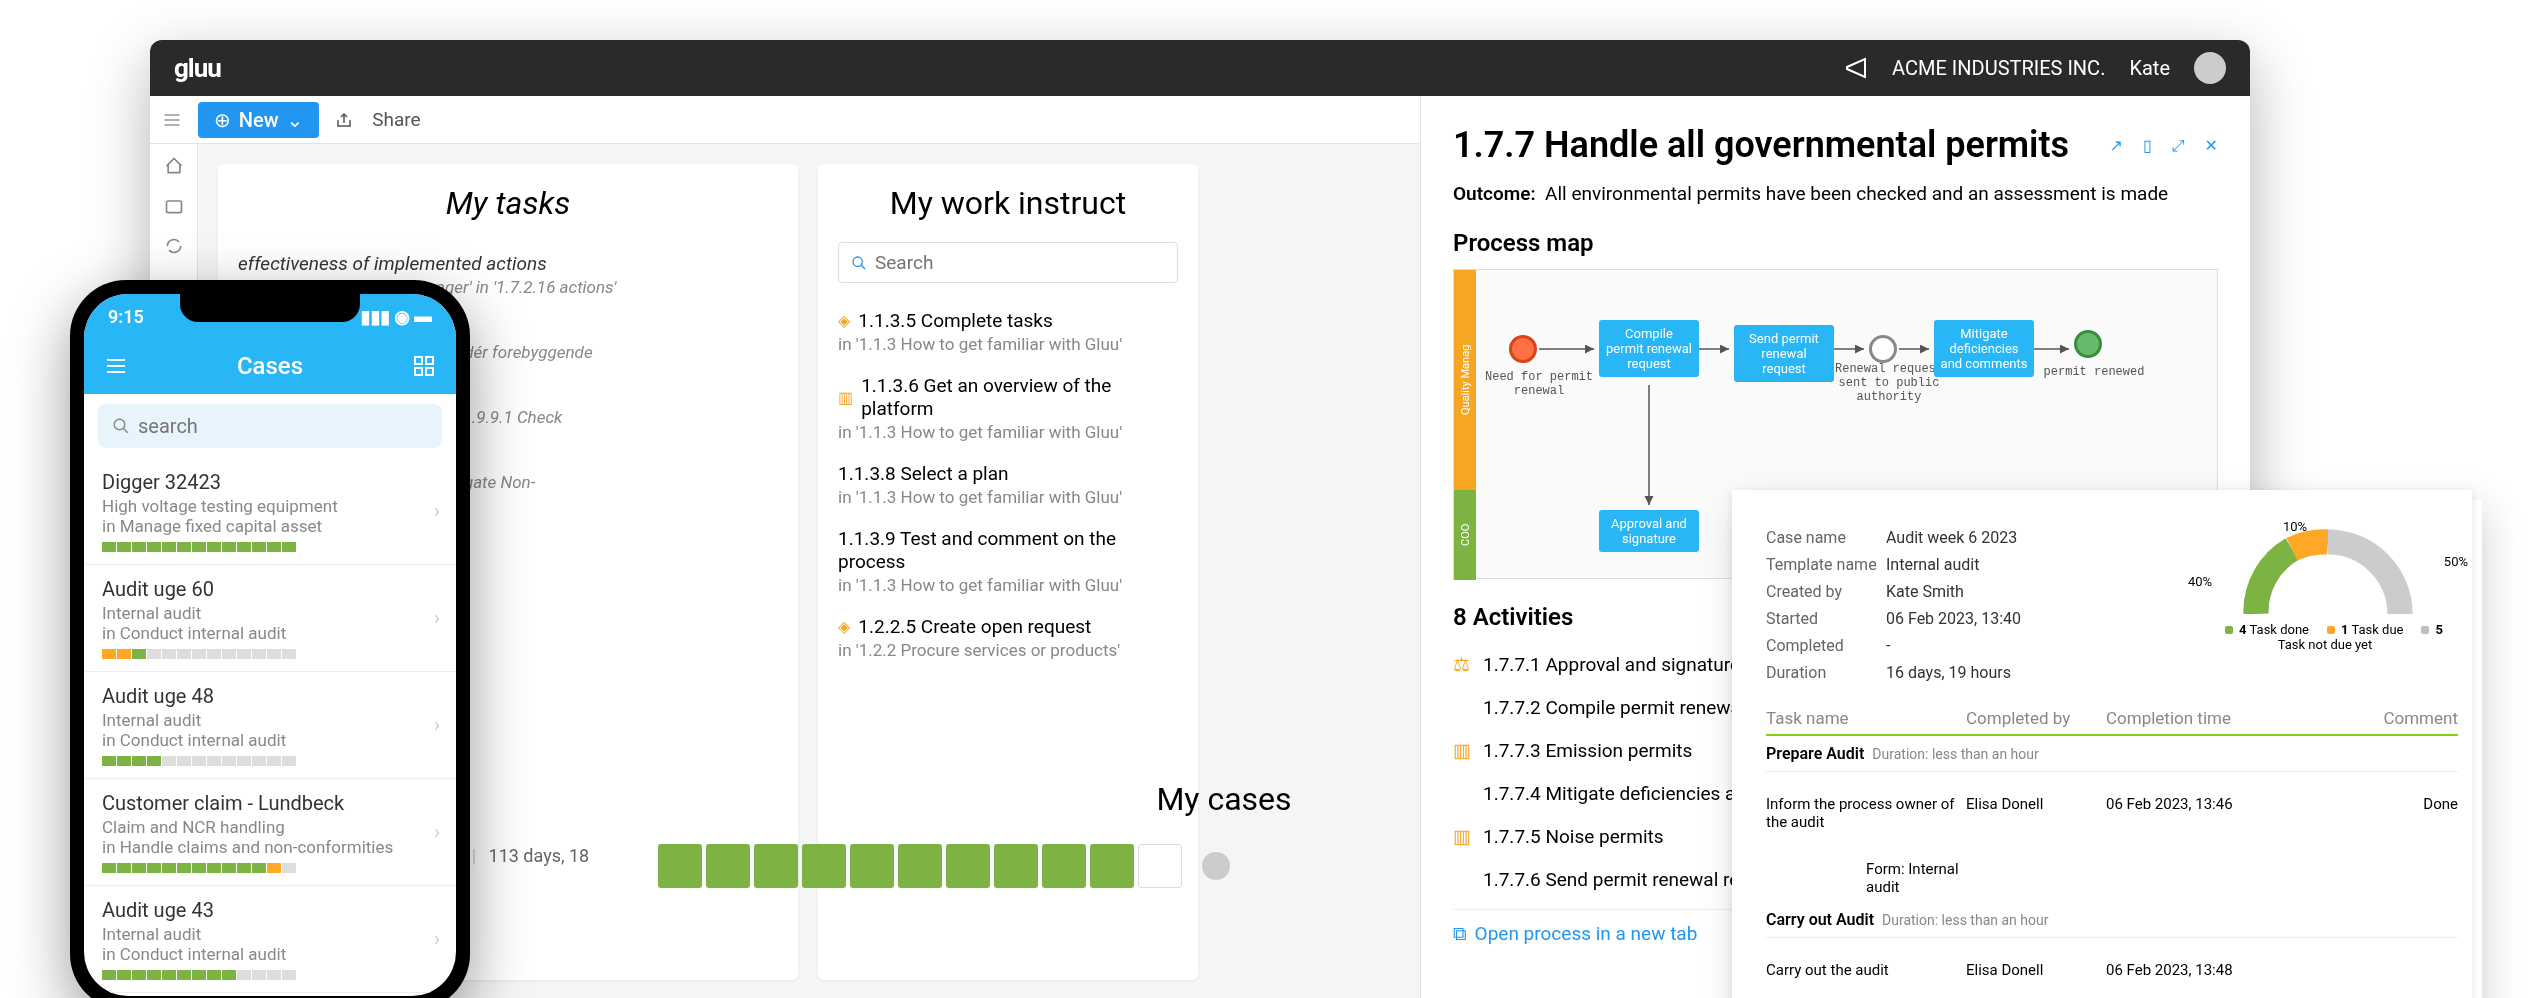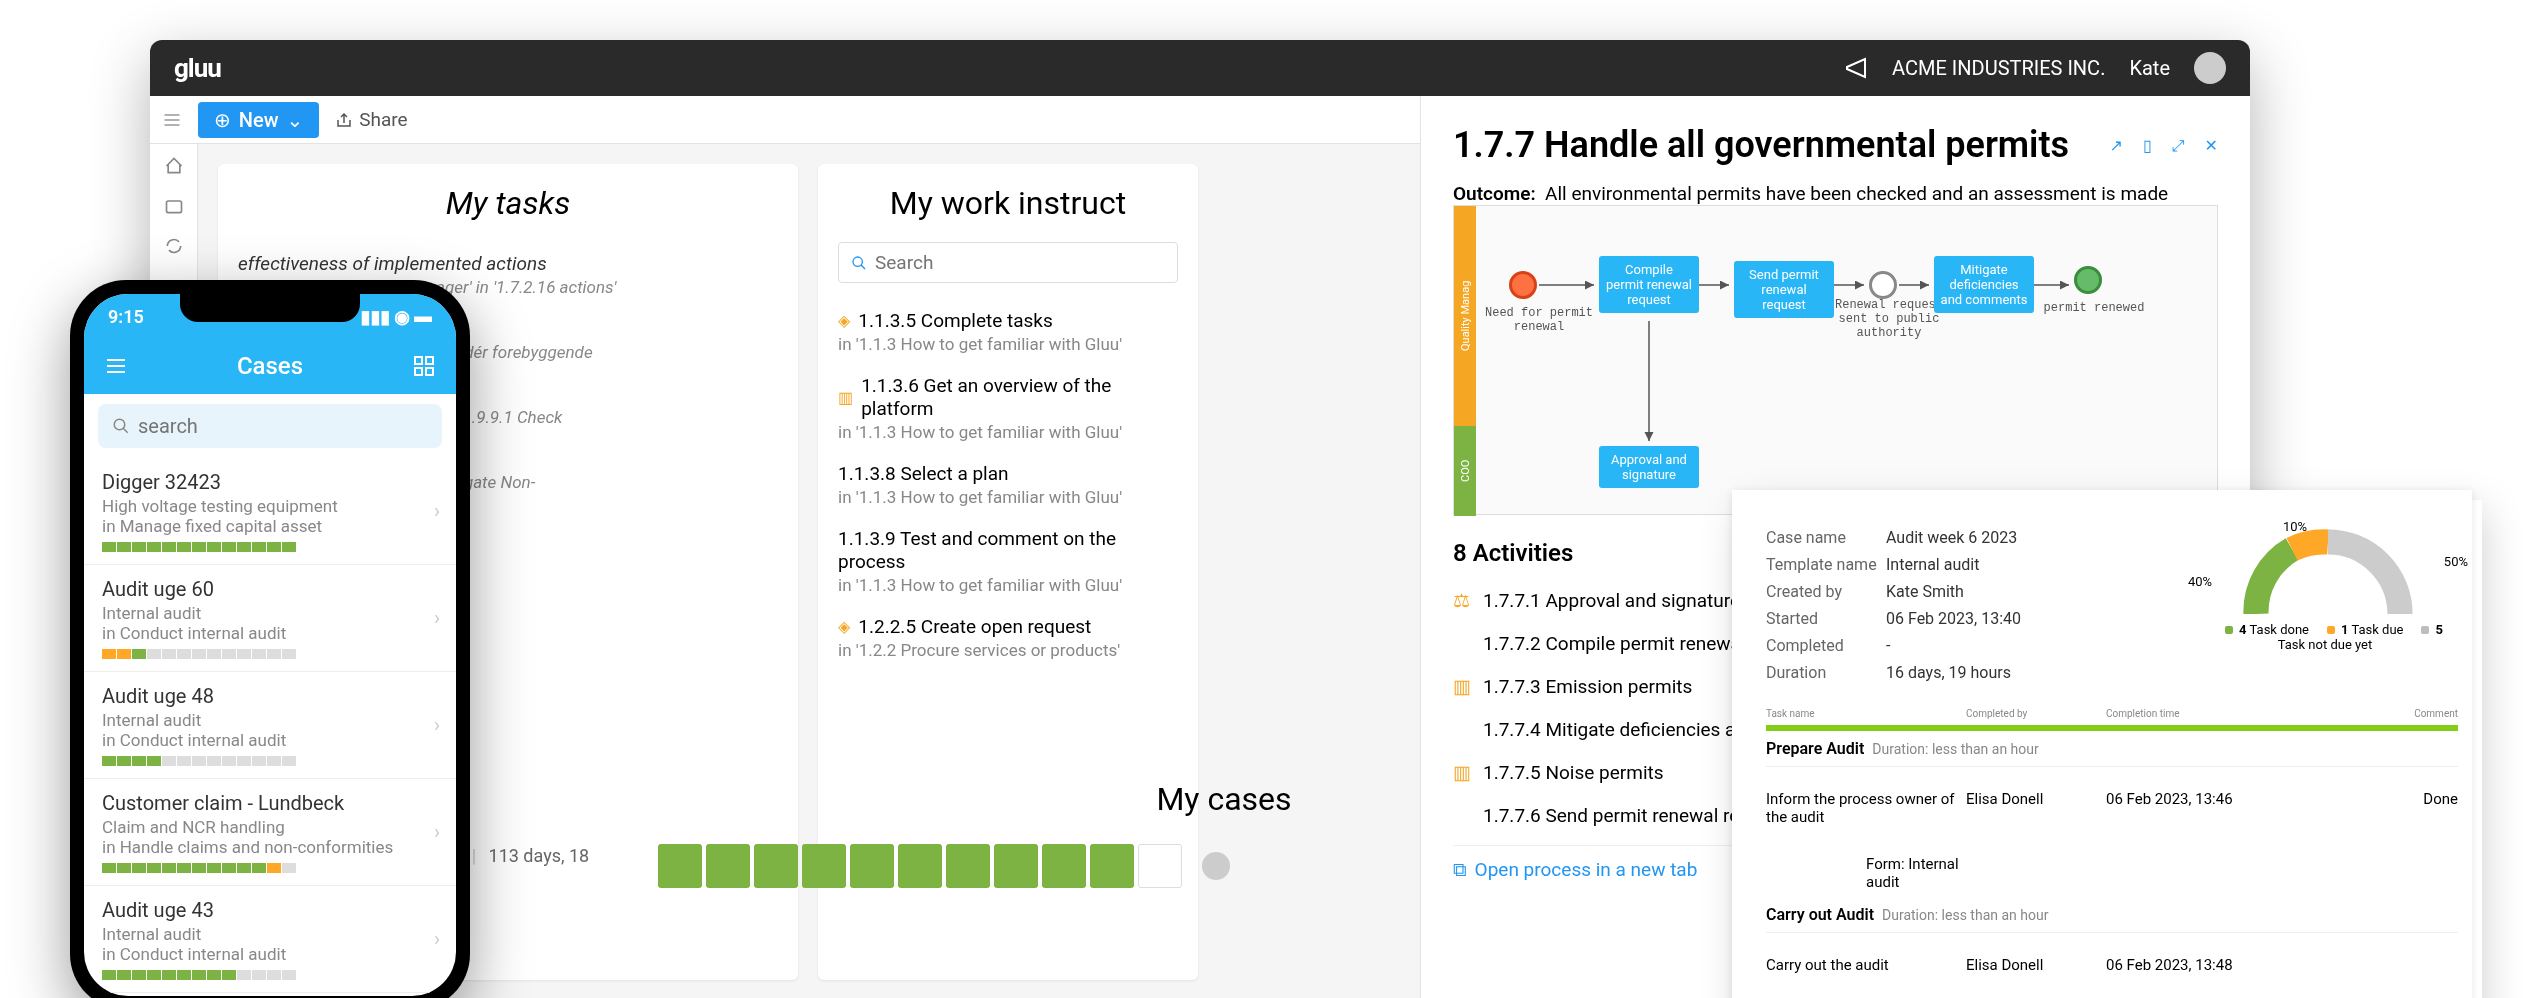--- a/index.html
+++ b/index.html
@@ -8,21 +8,21 @@
 
 .desktop { position: absolute; left: 150px; top: 40px; width: 2100px; height: 960px; background: #f5f5f5; border-radius: 12px 12px 0 0; box-shadow: 0 20px 60px rgba(0,0,0,0.3); overflow: hidden; }
 .topbar { height: 56px; background: #2a2a2a; display: flex; align-items: center; padding: 0 24px; color: #fff; }
 .logo { font-weight: bold; font-size: 26px; letter-spacing: -1px; }
 .topbar-right { margin-left: auto; display: flex; align-items: center; gap: 24px; font-size: 20px; }
 .avatar { width: 32px; height: 32px; border-radius: 50%; background: #ccc; }
 
 .toolbar { height: 48px; background: #fff; border-bottom: 1px solid #e3e3e3; display: flex; align-items: center; padding: 0 12px; gap: 16px; }
 .menu-btn { color: #999; cursor: pointer; }
 .new-btn { background: #2196f3; color: #fff; padding: 6px 16px; border-radius: 4px; border: none; display: flex; align-items: center; gap: 8px; font-size: 20px; font-weight: 500; cursor: pointer; }
-.share-btn { color: #555; background: none; border: none; display: flex; align-items: center; gap: 6px; cursor: pointer; font-size: 19px; }
+.share-btn { color: #555; background: none; border: none; display: flex; align-items: center; gap: 19px; cursor: pointer; font-size: 19px; }
 
 .main-layout { display: flex; height: calc(100% - 104px); }
 .sidebar { width: 48px; background: #fff; border-right: 1px solid #e3e3e3; display: flex; flex-direction: column; align-items: center; padding-top: 12px; gap: 20px; }
 .sidebar-icon { color: #888; cursor: pointer; }
 
 .content { flex: 1; display: flex; gap: 20px; padding: 20px; overflow: hidden; }
 .col { background: #fff; border-radius: 6px; box-shadow: 0 1px 3px rgba(0,0,0,0.08); padding: 20px; }
 .col-left { width: 580px; font-style: italic; }
 .col-mid { width: 380px; }
 .col-title { font-size: 32px; font-weight: 400; text-align: center; margin-bottom: 20px; }
@@ -96,21 +96,21 @@
 .report-meta { flex: 1; }
 .report-row { display: flex; padding: 4px 0; }
 .report-label { width: 120px; color: #666; }
 .report-val { color: #333; }
 .report-chart { width: 260px; text-align: center; position: relative; }
 .donut { width: 180px; height: 90px; margin: 0 auto; position: relative; }
 .legend { font-size: 13px; margin-top: 8px; }
 .legend span { margin: 0 6px; }
 .ldot { display: inline-block; width: 8px; height: 8px; border-radius: 2px; margin-right: 3px; }
 .report-table { margin-top: 16px; }
-.rt-header { display: flex; color: #888; border-bottom: 6px solid #84cc16; padding: 6px 0; font-size: 10px; }
+.rt-header { display: flex; color: #888; border-bottom: 2px solid #84cc16; padding: 6px 0; font-size: 17px; }
 .rt-col1 { width: 200px; } .rt-col2 { width: 140px; } .rt-col3 { width: 200px; } .rt-col4 { flex: 1; text-align: right; }
 .rt-group { font-weight: 600; padding: 8px 0; border-bottom: 1px solid #eee; }
 .rt-group span { font-weight: 400; color: #888; font-size: 14px; margin-left: 8px; }
 .rt-row { display: flex; padding: 6px 0; font-size: 15px; margin-top: 17px; }
 
 svg { display: block; }
 </style>
 </head>
 <body>
 
@@ -280,20 +280,21 @@
         <span>↗</span>
         <span>▯</span>
         <span>⤢</span>
         <span>✕</span>
       </div>
     </div>
     <div class="outcome">
       <b>Outcome:</b>
       &nbsp;<span>All environmental permits have been checked and an assessment is made</span>
     </div>
+    <div class="section-h">Process map</div>
     <div class="process-map">
       <div class="pm-label-vert">Quality Manag</div>
       <div class="pm-label-vert2">COO</div>
       <div class="pm-circle start" style="left:55px;top:65px"></div>
       <div class="pm-cap" style="left:25px;top:100px">Need for permit renewal</div>
       <div class="pm-node" style="left:145px;top:50px">Compile permit renewal request</div>
       <div class="pm-node" style="left:280px;top:55px">Send permit renewal request</div>
       <div class="pm-circle" style="left:415px;top:65px;border-color:#888;background:#fff"></div>
       <div class="pm-cap" style="left:375px;top:92px">Renewal request sent to public authority</div>
       <div class="pm-node" style="left:480px;top:50px">Mitigate deficiencies and comments</div>

